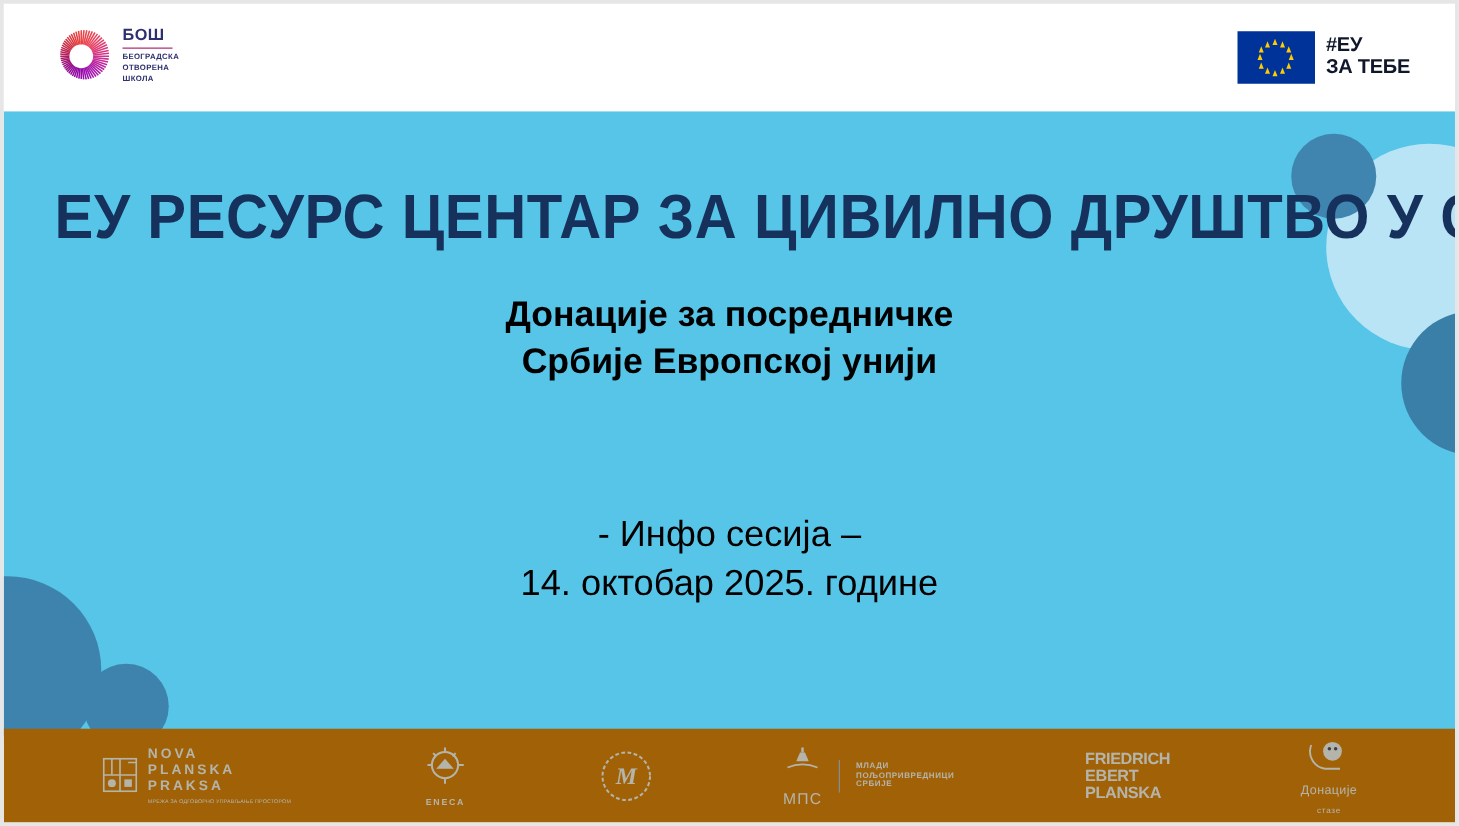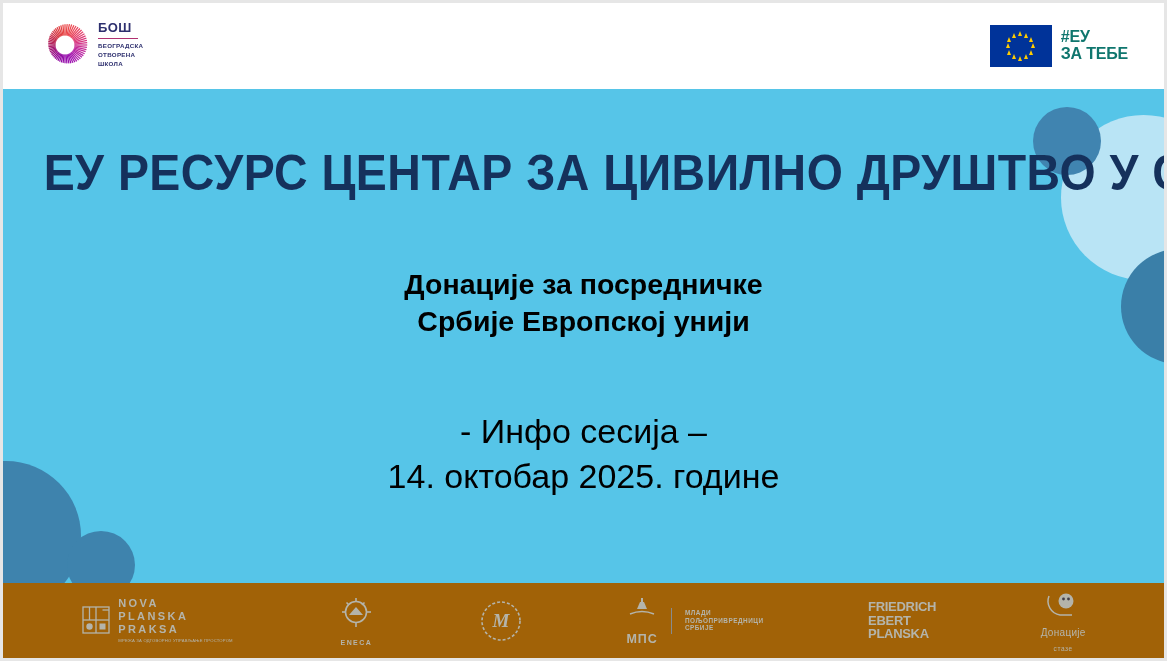--- a/index.html
+++ b/index.html
@@ -89,21 +89,21 @@
   }
   .eu-star {
     position: absolute;
     width: 0;
     height: 0;
     border-left: 2.6px solid transparent;
     border-right: 2.6px solid transparent;
     border-bottom: 5.2px solid #FFCC00;
   }
   .eu-text {
-    color: #0f766e;
+    color: #0f172a;
     font-weight: bold;
     font-size: 16px;
     line-height: 1.06;
     letter-spacing: -.2px;
   }
 
   
   .body-area {
     position: absolute;
     left: 0;
@@ -138,31 +138,30 @@
   .subtitle {
     position: absolute;
     left: 0; right: 0;
     top: 145px;
     text-align: center;
     color: #000000;
     font-weight: bold;
     font-size: 28.5px;
     line-height: 1.29;
     z-index: 3;
-    margin-top: 32px;
   }
 
   .session {
     position: absolute;
     left: 0; right: 0;
     top: 320px;
     text-align: center;
     color: #000000;
     font-weight: normal;
-    font-size: 34px;
+    font-size: 29px;
     line-height: 1.33;
     z-index: 3;
   }
 
   
   .footer {
     position: absolute;
     left: 0;
     bottom: 0;
     width: 100%;
@@ -188,21 +187,21 @@
     flex-direction: column;
     line-height: 1.18;
   }
   .p-lg { font-size: 11px; font-weight: bold; letter-spacing: 2.4px; }
   .p-xs { font-size: 4.2px; letter-spacing: .2px; margin-top: 3px; }
   .p-sm { font-size: 6.4px; font-weight: bold; letter-spacing: .5px; }
   .p-md { font-size: 13px; font-weight: bold; letter-spacing: -.3px; line-height: 1.03; }
   .p-cy { font-size: 10px; letter-spacing: .3px; }
   .p-cy2 { font-size: 6.5px; letter-spacing: .6px; text-align: center; }
   .p-eneca { font-size: 7px; font-weight: bold; letter-spacing: 1.4px; text-align: center; margin-top: 2px; }
-  .p-mps { font-size: 12.5px; font-weight: bold; letter-spacing: 1px; margin-top: 16px; }
+  .p-mps { font-size: 12.5px; font-weight: normal; letter-spacing: 1px; margin-top: 16px; }
   .vline { width: 1px; height: 26px; background: #7e9cc4; margin: 0 6px; }
   .stack-c { display: flex; flex-direction: column; align-items: center; }
 </style>
 </head>
 <body>
 
 <div class="slide">
 
   <div class="header">
 

